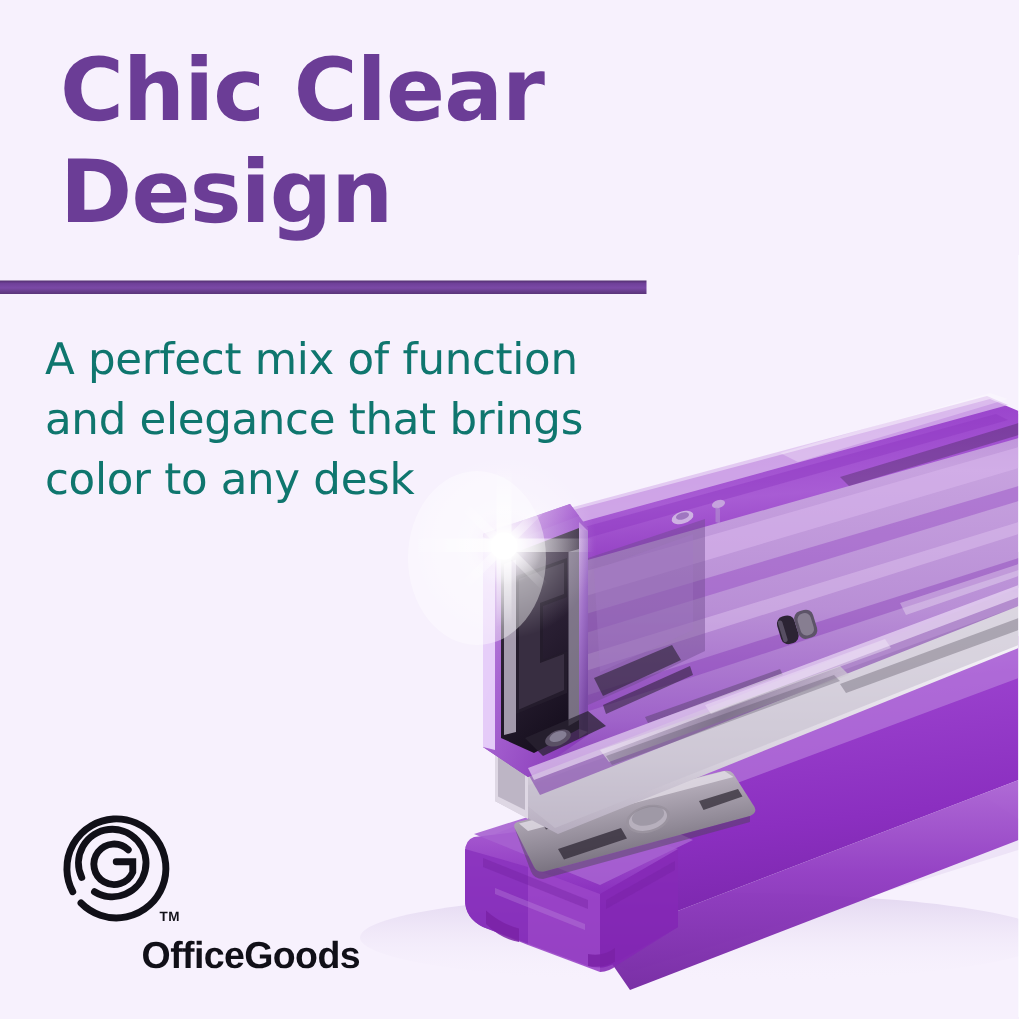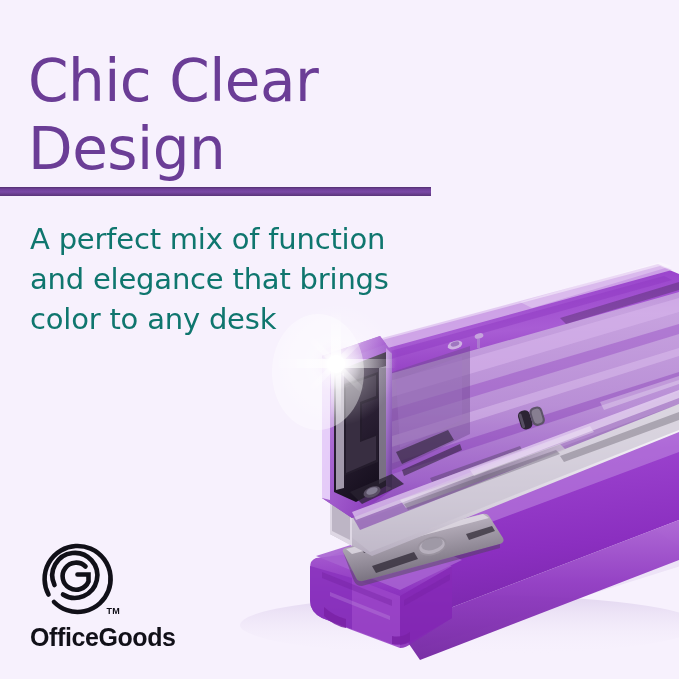--- a/index.html
+++ b/index.html
@@ -29,31 +29,30 @@
     position: absolute;
     top: 0;
     left: 0;
     width: 679px;
     height: 679px;
   }
 
   
   .headline {
     position: absolute;
-    left: 28px;
+    left: 40px;
     top: 26px;
     width: 420px;
     color: #6b3d96;
     font-size: 58px;
     line-height: 68px;
-    font-weight: 400;
+    font-weight: 700;
     letter-spacing: -0.5px;
     white-space: pre-line;
     font-family: "DejaVu Sans", "Liberation Sans", sans-serif;
-    margin-top: 21px;
   }
 
   .divider {
     position: absolute;
     left: 0;
     top: 187px;
     width: 431px;
     height: 9px;
     background: linear-gradient(180deg,#52306f 0%, #6f4099 22%, #7a49a6 55%, #5a3579 100%);
   }
@@ -96,20 +95,21 @@
     font-family: "Liberation Sans", sans-serif;
     text-align: right;
   }
   .logo-wordmark {
     margin-top: 5px;
     font-size: 25px;
     font-weight: 700;
     color: #111018;
     letter-spacing: -0.4px;
     font-family: "Liberation Sans", "DejaVu Sans", sans-serif;
+    text-align: right;
   }
 </style>
 </head>
 <body>
 
 <div id="page">
 
   <div id="product-photo">
     <svg viewBox="0 0 679 679" xmlns="http://www.w3.org/2000/svg">
       <defs>

